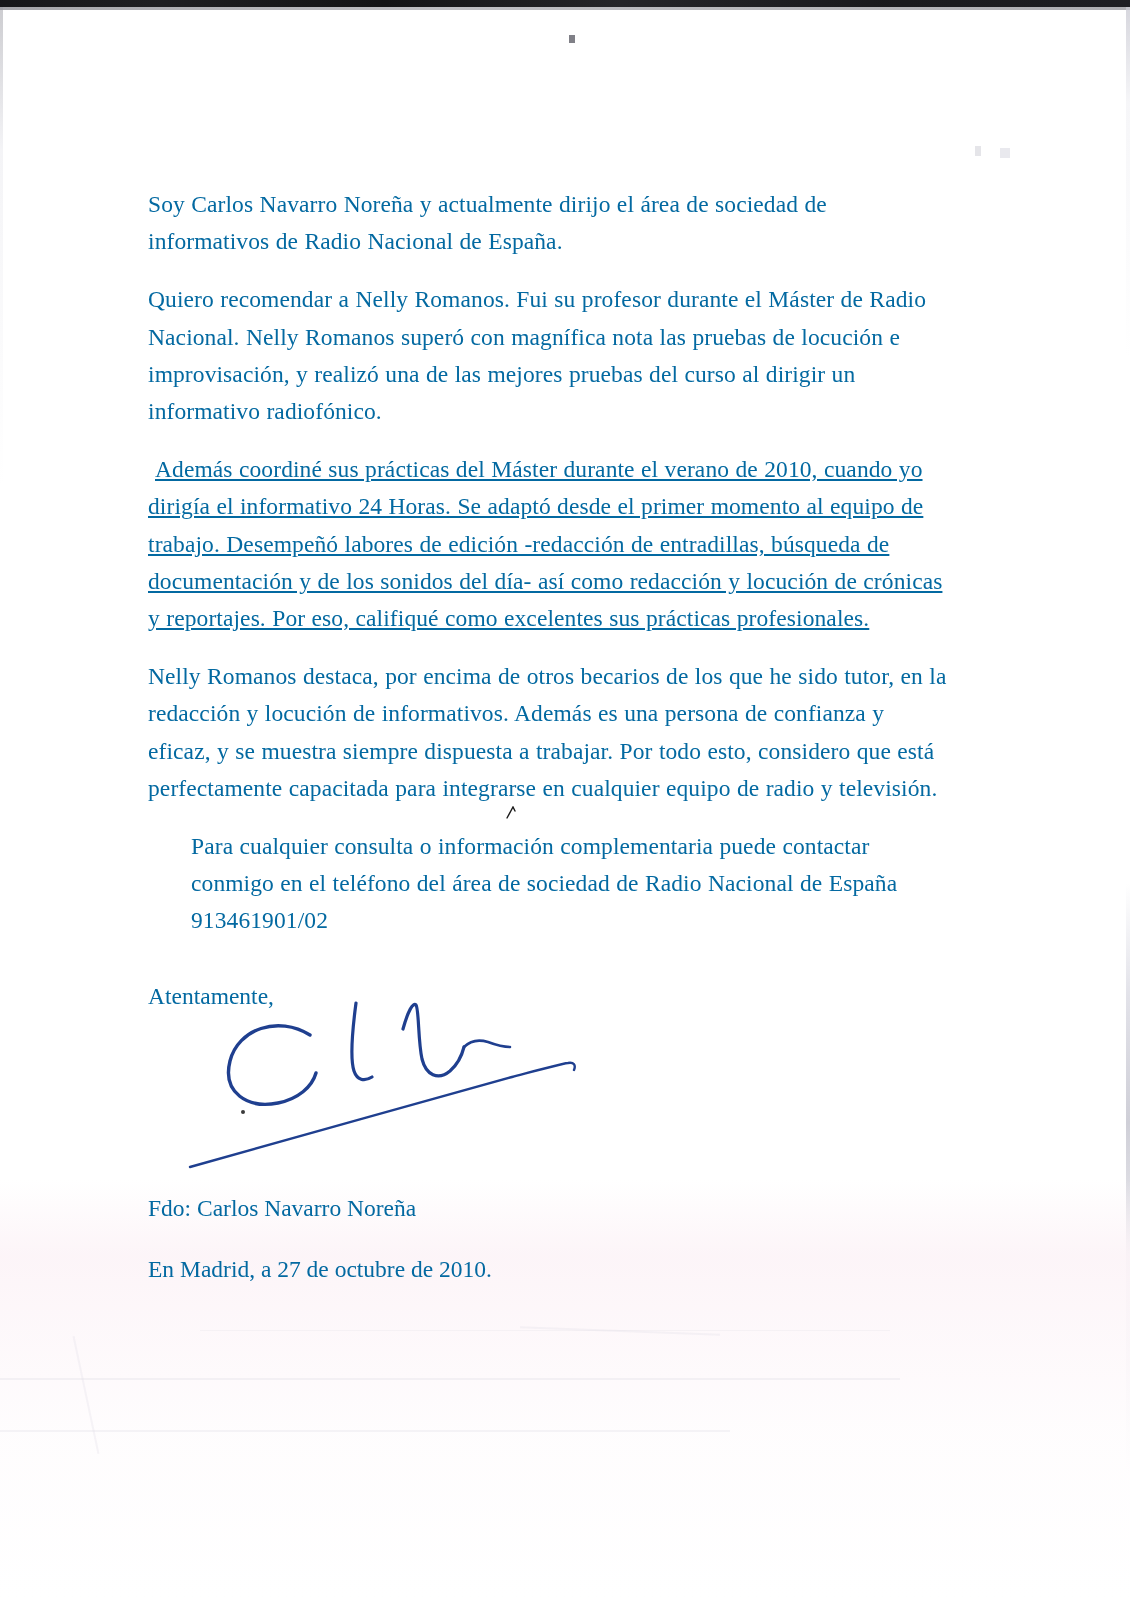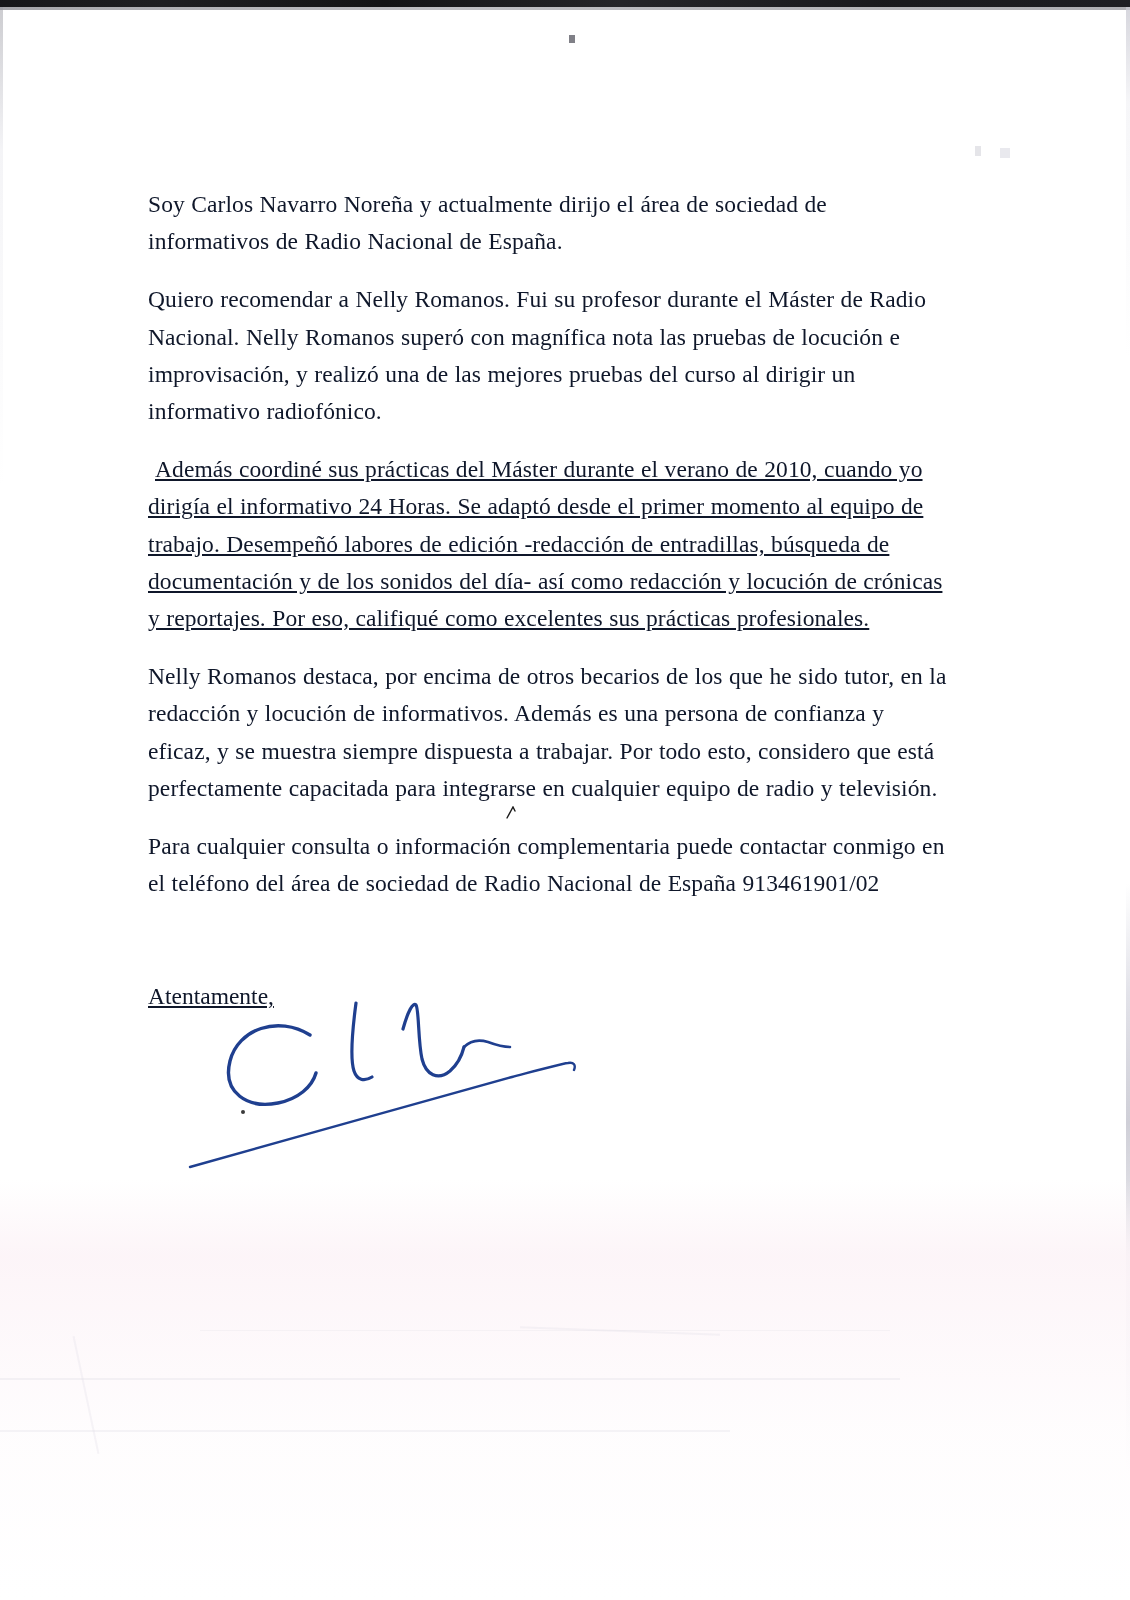--- a/index.html
+++ b/index.html
@@ -9,21 +9,21 @@
     background: #ffffff;
   }
   #page {
     position: relative;
     width: 1130px;
     height: 1600px;
     margin: 0;
     background: #ffffff;
     overflow: hidden;
     font-family: "Liberation Serif", "DejaVu Serif", serif;
-    color: #0f172a;
+    color: #0369a1;
   }
 
   
   .scan-top-band {
     position: absolute;
     left: 0;
     top: 0;
     width: 1130px;
     height: 7px;
     background: linear-gradient(to right,
@@ -89,30 +89,29 @@
     width: 804px;
   }
   .para {
     font-size: 23.5px;
     line-height: 37.2px;
     margin: 0 0 21px 0;
     text-align: left;
     letter-spacing: 0.1px;
     word-spacing: 0.4px;
   }
-  .para.tight { margin-bottom: 19px; }
+  .para.tight { margin-bottom: 19px; margin-left: 43px; }
   .para.indent-sp { text-indent: 7px; text-decoration: underline; }
 
   .closing {
     position: absolute;
     left: 148px;
     top: 978px;
     font-size: 23.5px;
     line-height: 37.2px;
-    text-decoration: underline;
   }
 
   
   .signature {
     position: absolute;
     left: 182px;
     top: 985px;
     width: 480px;
     height: 185px;
     pointer-events: none;
@@ -195,14 +194,18 @@
                C 244 90, 256 96, 268 86 C 276 79, 280 70, 282 62" stroke-width="3.2"></path>
 
       <path d="M282 62 C 288 56, 296 54, 306 57 C 314 60, 320 62, 328 62" stroke-width="2.6"></path>
 
       <path d="M8 182 C 100 156, 230 120, 330 92 C 360 84, 378 79, 386 78
                C 392 77, 394 80, 392 85" stroke-width="2.4"></path>
     </g>
   </svg>
   <div class="sign-dot"></div>
 
+  <div class="sign-block">
+    <div class="sign-line">Fdo: Carlos Navarro Noreña</div>
+    <div class="sign-line">En Madrid, a 27 de octubre de 2010.</div>
+  </div>
 
 </div>
 
 </body></html>

